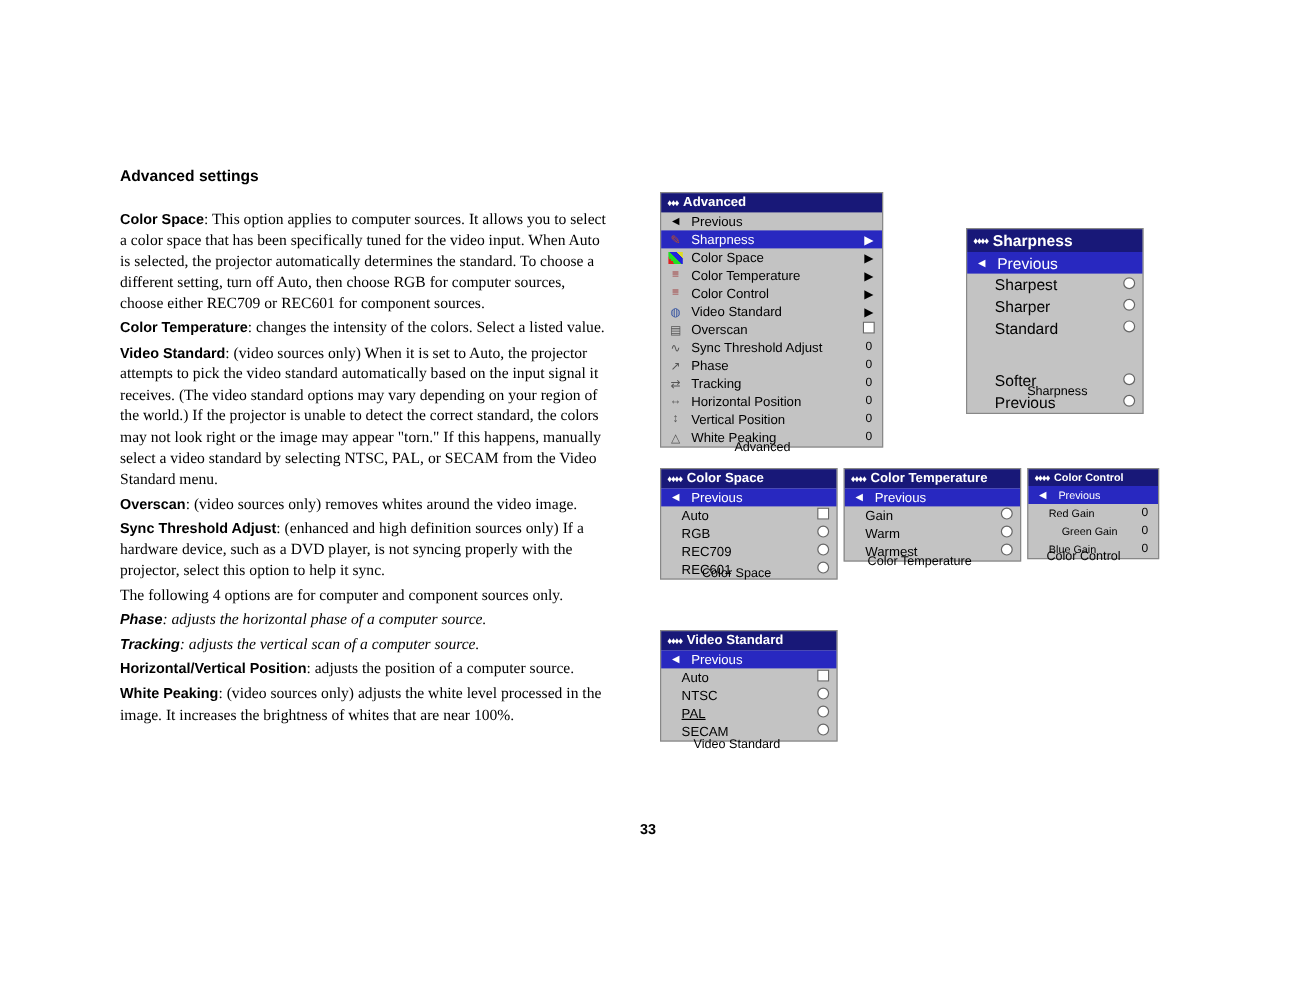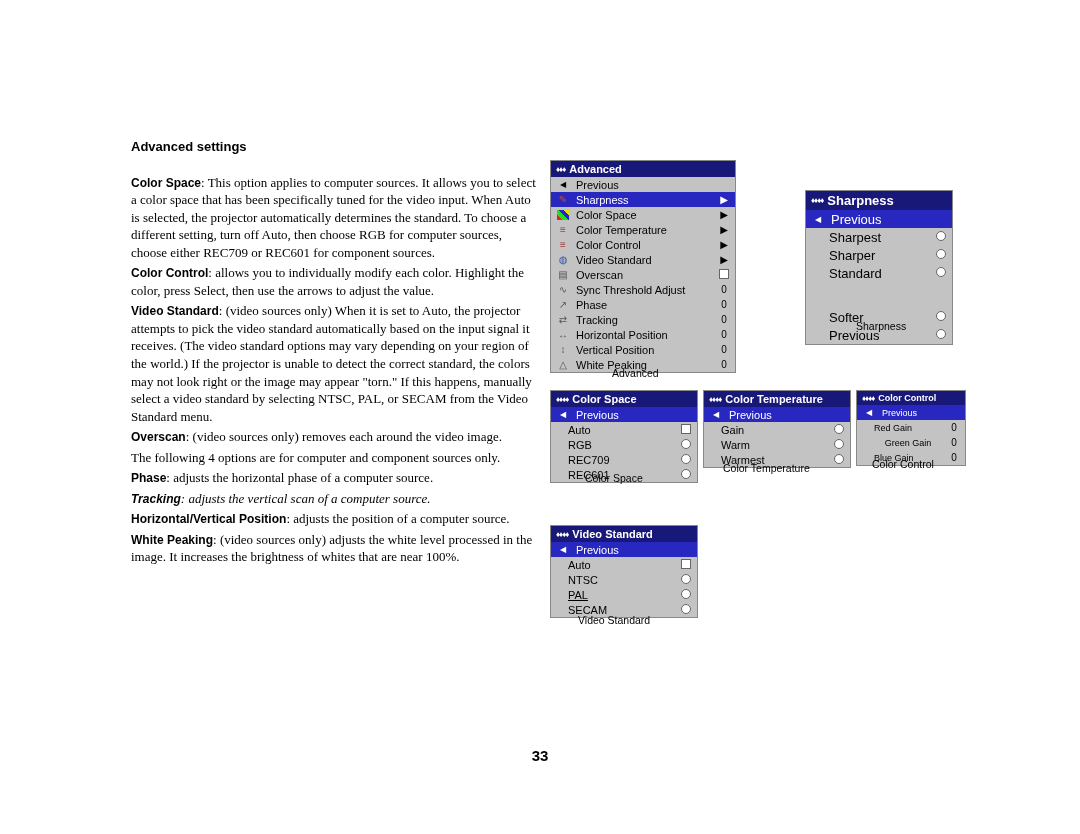--- a/index.html
+++ b/index.html
@@ -7,42 +7,42 @@
     background: #fff;
     font-family: Georgia, 'Times New Roman', serif;
     font-size: 13px;
     color: #000;
     width: 1080px;
     height: 834px;
     position: relative;
   }
   .left-col {
     position: absolute;
-    left: 131px;
+    left: 100px;
     top: 138px;
     width: 410px;
     line-height: 1.35;
   }
   .left-col h2 {
     font-family: Arial, Helvetica, sans-serif;
     font-weight: bold;
     font-size: 13px;
     margin-bottom: 18px;
   }
   .left-col p { margin-bottom: 3px; }
   .left-col b { font-family: Arial, Helvetica, sans-serif; font-weight: bold; font-size: 12px; }
 
   .pagenum {
     position: absolute;
     left: 50%;
-    top: 747px;
+    top: 684px;
     transform: translateX(-50%);
     font-family: Arial, Helvetica, sans-serif;
     font-weight: bold;
-    font-size: 15px;
+    font-size: 12px;
   }
 
   
   .menu {
     position: absolute;
     background: #c3c3c3;
     font-family: Arial, Helvetica, sans-serif;
     font-size: 11px;
     border: 1px solid #888;
   }
@@ -120,25 +120,26 @@
     display: inline-block;
   }
 </style>
 </head>
 <body>
 
 <div class="left-col">
   <h2>Advanced settings</h2>
   <div id="paras">
       <p style="margin-top: 3px;"><b>Color Space</b><span>: This option applies to computer sources. It allows you to select a color space that has been specifically tuned for the video input. When Auto is selected, the projector automatically determines the standard. To choose a different setting, turn off Auto, then choose RGB for computer sources, choose either REC709 or REC601 for component sources.</span></p>
-      <p style="margin-top: 3px;"><b>Color Control</b><span>: allows you to individually modify each color. Highlight the color, press Select, then use the arrows to adjust the value.</span></p>
+      <p style="margin-top: 3px;"><b>Color Temperature</b><span>: changes the intensity of the colors. Select a listed value.</span></p>
       <p style="margin-top: 3px;"><b>Video Standard</b><span>: (video sources only) When it is set to Auto, the projector attempts to pick the video standard automatically based on the input signal it receives. (The video standard options may vary depending on your region of the world.) If the projector is unable to detect the correct standard, the colors may not look right or the image may appear "torn." If this happens, manually select a video standard by selecting NTSC, PAL, or SECAM from the Video Standard menu.</span></p>
-      <p style="margin-top: 3px;"><b>Overscan</b><span>: (video sources only) removes each around the video image.</span></p>
+      <p style="margin-top: 3px;"><b>Overscan</b><span>: (video sources only) removes whites around the video image.</span></p>
+      <p style="margin-top: 3px;"><b>Sync Threshold Adjust</b><span>: (enhanced and high definition sources only) If a hardware device, such as a DVD player, is not syncing properly with the projector, select this option to help it sync.</span></p>
       <p style="margin-top: 3px;"><span>The following 4 options are for computer and component sources only.</span></p>
-      <p style="margin-top: 3px;"><b>Phase</b><span>: adjusts the horizontal phase of a computer source.</span></p>
+      <p style="margin-top: 3px; font-style: italic;"><b>Phase</b><span>: adjusts the horizontal phase of a computer source.</span></p>
       <p style="margin-top: 3px; font-style: italic;"><b>Tracking</b><span>: adjusts the vertical scan of a computer source.</span></p>
       <p style="margin-top: 3px;"><b>Horizontal/Vertical Position</b><span>: adjusts the position of a computer source.</span></p>
       <p style="margin-top: 3px;"><b>White Peaking</b><span>: (video sources only) adjusts the white level processed in the image. It increases the brightness of whites that are near 100%.</span></p>
     </div>
 </div>
 
 <div class="pagenum">33</div>
 
 <div class="menu" id="m-adv" style="left:550px; top:160px; width:186px;">
     <div class="titlebar">

